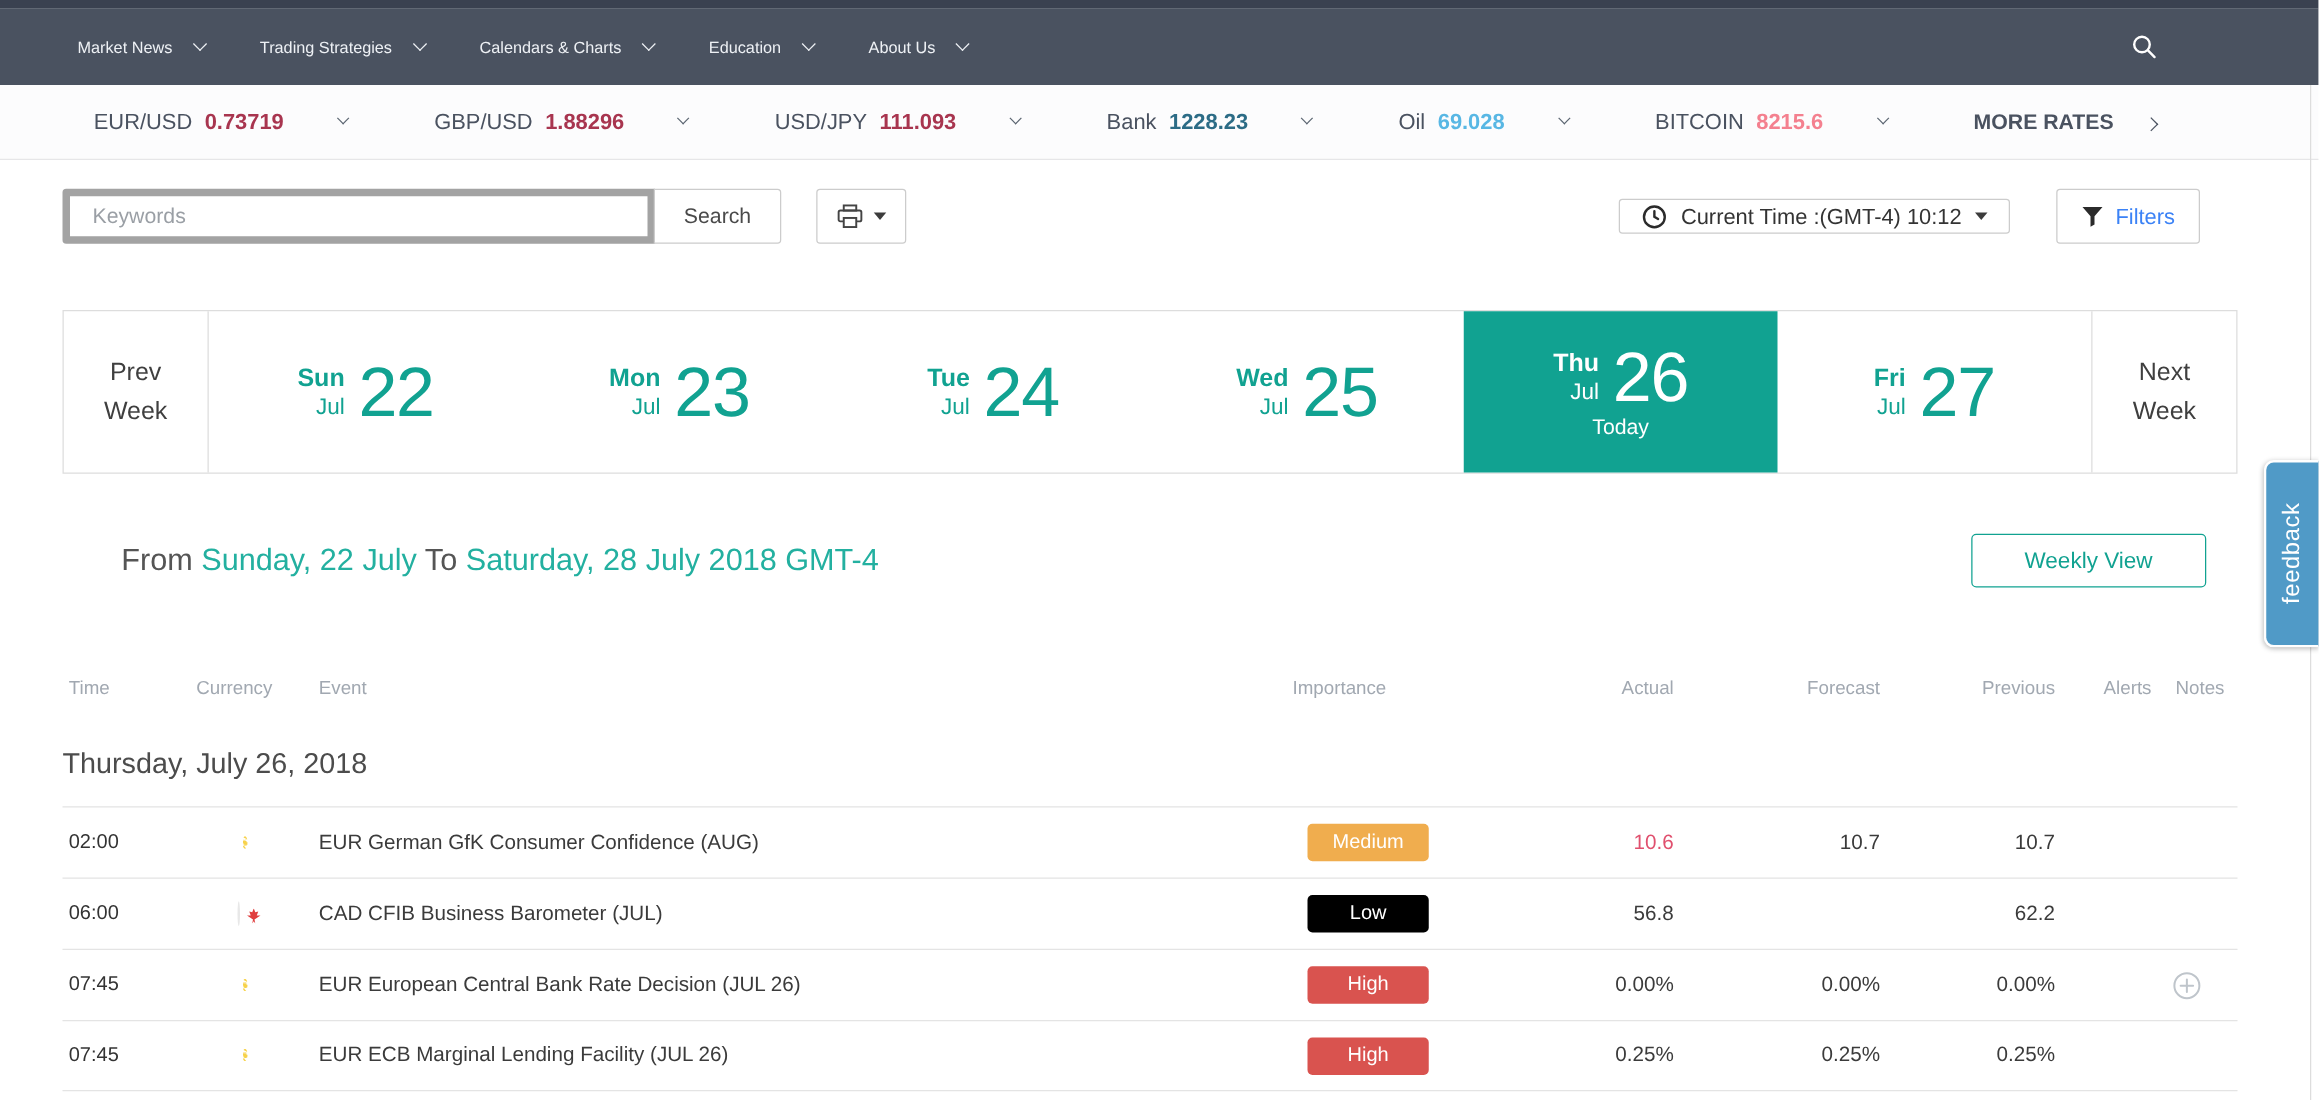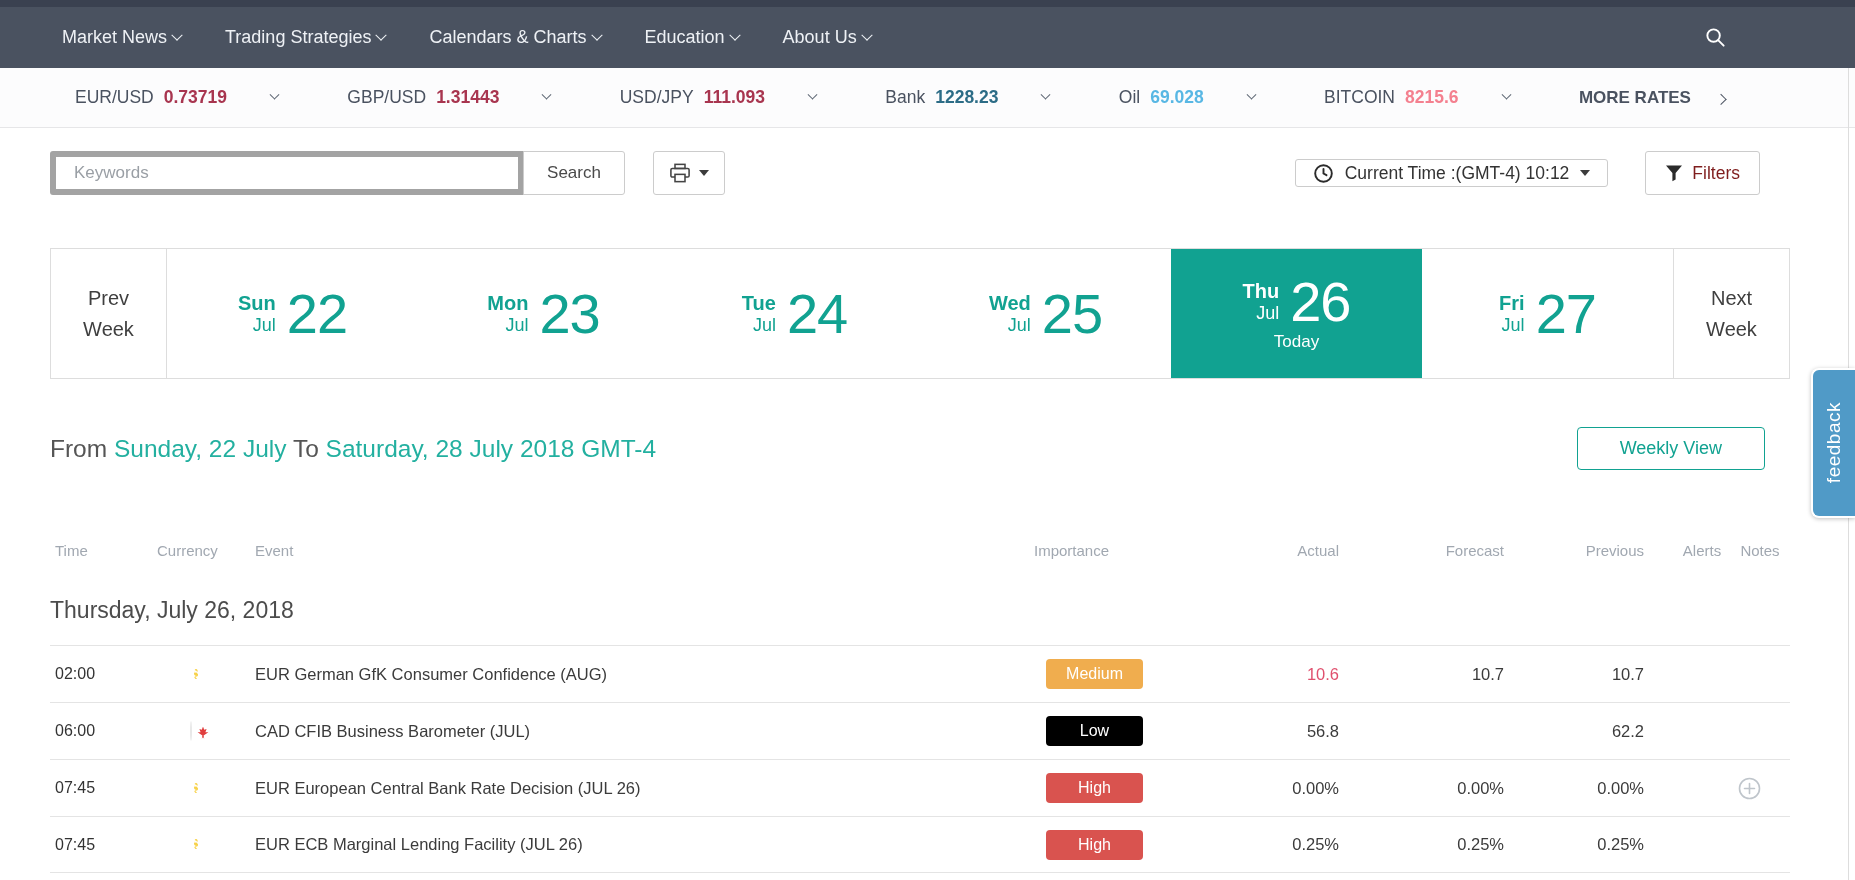--- a/index.html
+++ b/index.html
@@ -2,61 +2,61 @@
 <html><head>
 <meta charset="utf-8">
 <style>
   * { box-sizing: border-box; margin: 0; padding: 0; }
   body { font-family: "Liberation Sans", sans-serif; background: #fff; }
   .page { position: relative; width: 1855px; height: 880px; background: #fff; overflow: hidden; }
 
   
   .win-strip { height: 7px; background: #3a4150; }
   .topnav { height: 61px; background: #4a5260; display: flex; align-items: center; padding: 0 128px 0 62px; }
-  .nav-item { display: flex; align-items: center; gap: 6px; margin-right: 44px; color: #eef1f5; font-size: 18px; cursor: pointer; }
+  .nav-item { display: flex; align-items: center; gap: 18px; margin-right: 44px; color: #eef1f5; font-size: 13px; cursor: pointer; }
   .chev { display: inline-block; width: 8px; height: 8px; border-right: 1.7px solid currentColor; border-bottom: 1.7px solid currentColor; transform: rotate(45deg) translate(-2px,-2px); }
   .chev-right { transform: rotate(-45deg) translate(-1px,1px); }
   .nav-search { margin-left: auto; cursor: pointer; display: flex; align-items: center; }
 
   
   .ticker { height: 60px; background: #fcfcfd; border-bottom: 1px solid #e6e6e8; display: flex; align-items: center; justify-content: space-between; padding: 0 130px 0 75px; }
   .tick { display: flex; align-items: center; gap: 10px; font-size: 17.5px; color: #4a5260; }
   .tick .tval { font-weight: 700; }
   .tick .chev { width: 7px; height: 7px; color: #5a6470; margin-left: 34px; cursor: pointer; }
   .more-rates { display: flex; align-items: center; gap: 26px; font-size: 17px; font-weight: 700; color: #4a5260; cursor: pointer; }
   .more-rates .chev { width: 8px; height: 8px; color: #4a5260; }
 
   
   .toolbar { margin-top: 23px; padding: 0 95px 0 50px; display: flex; align-items: center; height: 44px; }
   .kw-input { width: 474px; height: 44px; border: 6px solid #a3a3a3; border-radius: 3px 0 0 3px; padding: 0 18px; font-size: 17px; color: #333; font-family: "Liberation Sans", sans-serif; }
   .kw-input::placeholder { color: #9a9fa5; }
   .search-btn { height: 44px; width: 102px; margin-left: -1px; border: 1px solid #ccc; border-radius: 0 3px 3px 0; background: #fff; font-size: 17px; color: #4a4a4a; cursor: pointer; font-family: "Liberation Sans", sans-serif; }
   .print-btn { height: 44px; margin-left: 28px; padding: 0 15px; border: 1px solid #ccc; border-radius: 3px; background: #fff; display: flex; align-items: center; gap: 8px; cursor: pointer; }
   .caret { width: 0; height: 0; border-left: 5px solid transparent; border-right: 5px solid transparent; border-top: 6px solid #3c3c3c; display: inline-block; }
   .time-btn { margin-left: auto; height: 28px; border: 1px solid #ccc; border-radius: 3px; background: #fff; display: flex; align-items: center; gap: 11px; padding: 0 17px; font-size: 17.5px; color: #333; cursor: pointer; }
-  .filters-btn { margin-left: 37px; height: 44px; border: 1px solid #ccc; border-radius: 3px; background: #fff; display: flex; align-items: center; gap: 9px; padding: 0 19px; font-size: 17.5px; color: #7f1d1d; cursor: pointer; justify-content: flex-end; }
+  .filters-btn { margin-left: 37px; height: 44px; border: 1px solid #ccc; border-radius: 3px; background: #fff; display: flex; align-items: center; gap: 9px; padding: 0 19px; font-size: 17.5px; color: #3b82f6; cursor: pointer; justify-content: flex-end; }
 
   
   .weekbar { margin: 53px 65px 0 50px; height: 131px; border: 1px solid #ddd; display: flex; background: #fff; }
   .wk-nav { width: 116px; display: flex; align-items: center; justify-content: center; text-align: center; font-size: 20px; color: #3f3f3f; line-height: 1.55; cursor: pointer; padding: 0 14px; }
   .wk-prev { border-right: 1px solid #ddd; }
   .wk-next { border-left: 1px solid #ddd; }
   .day-cell { flex: 1; display: flex; flex-direction: column; align-items: center; justify-content: center; color: #11a291; cursor: pointer; }
   .day-main { display: flex; align-items: center; gap: 11px; }
   .day-dowmon { text-align: right; line-height: 1.12; }
   .day-dow { font-size: 20px; font-weight: 700; }
   .day-mon { font-size: 18px; }
   .day-num { font-size: 56px; line-height: 0.95; letter-spacing: -1px; }
   .day-today { font-size: 17px; margin-top: 4px; }
   .day-today:empty { display: none; }
   .day-cell.selected { background: #11a291; color: #fff; }
 
   
   .range-row { margin-top: 48px; padding: 0 90px 0 50px; display: flex; align-items: center; }
-  .range-text { font-size: 24.5px; color: #555; }
+  .range-text { font-size: 24.5px; color: #555; margin-left: 47px; }
   .range-text .teal { color: #23b0a0; }
   .weekly-btn { margin-left: auto; height: 43px; padding: 0 42px; background: #fff; border: 1px solid #11a291; border-radius: 4px; color: #11a291; font-size: 18px; cursor: pointer; font-family: "Liberation Sans", sans-serif; }
 
   
   .cal { margin: 58px 65px 0 50px; }
   .grid-row { display: grid; grid-template-columns: 105px 100px 1fr 205px 140px 165px 130px 56px 60px; align-items: center; }
   .cal-head { padding: 14px 0 16px; font-size: 15px; color: #a1a8b1; }
   .h-time { padding-left: 5px; }
   .h-currency { padding-left: 2px; }
   .col-right { text-align: right; }
@@ -119,21 +119,21 @@
   </div>
 
   <div class="ticker">
     <div class="tick">
       <span>EUR/USD</span>
       <span class="tval" style="color: rgb(168, 53, 79);">0.73719</span>
       <span class="chev"></span>
     </div>
     <div class="tick">
       <span>GBP/USD</span>
-      <span class="tval" style="color: rgb(168, 53, 79);">1.31443</span>
+      <span class="tval" style="color: rgb(168, 53, 79);">1.88296</span>
       <span class="chev"></span>
     </div>
     <div class="tick">
       <span>USD/JPY</span>
       <span class="tval" style="color: rgb(168, 53, 79);">111.093</span>
       <span class="chev"></span>
     </div>
     <div class="tick">
       <span>Bank</span>
       <span class="tval" style="color: rgb(44, 108, 134);">1228.23</span>

